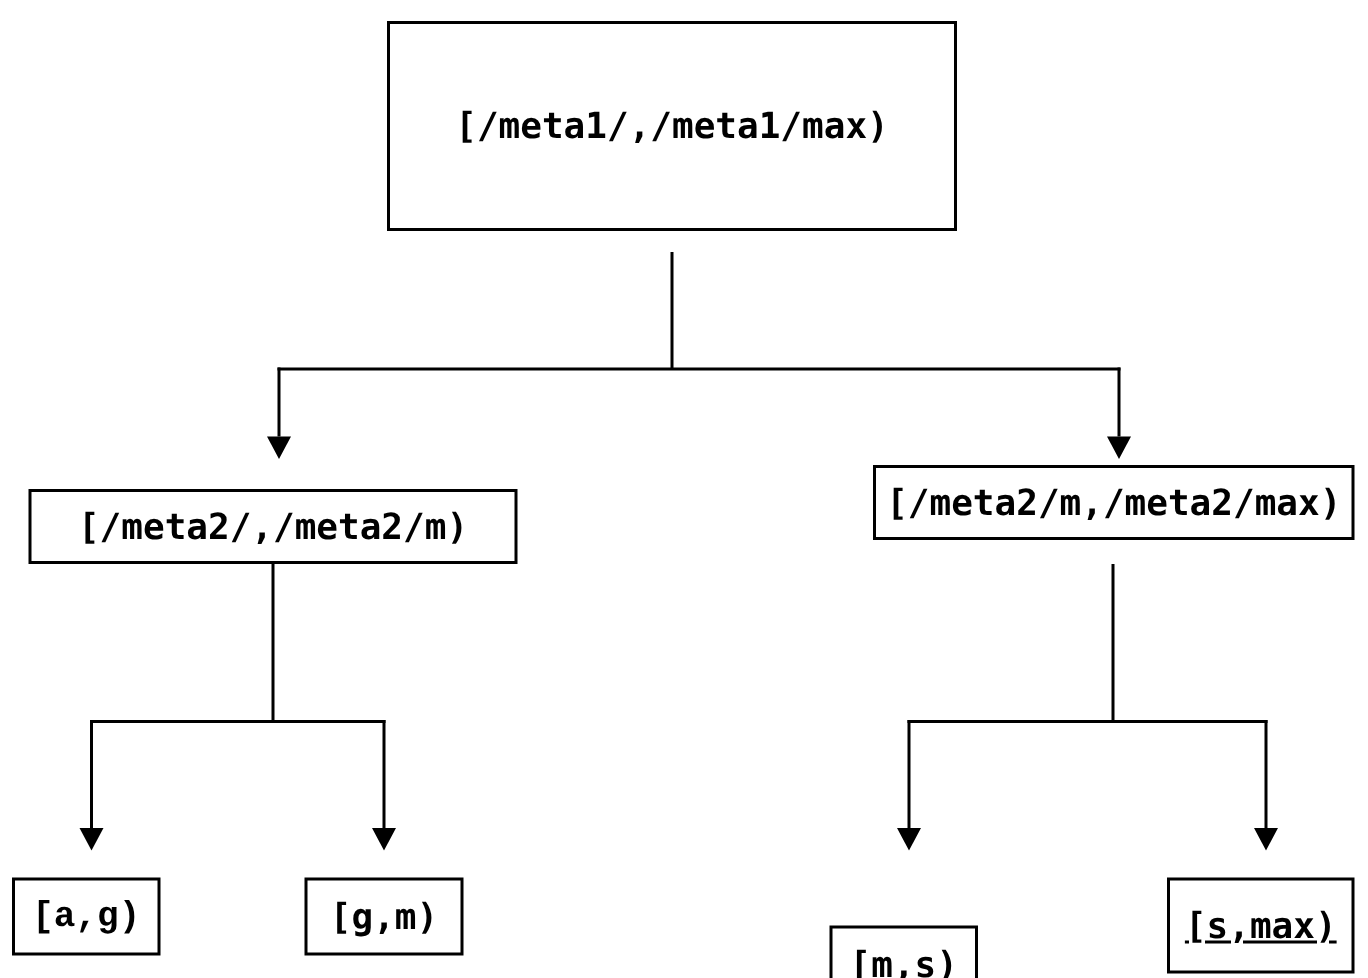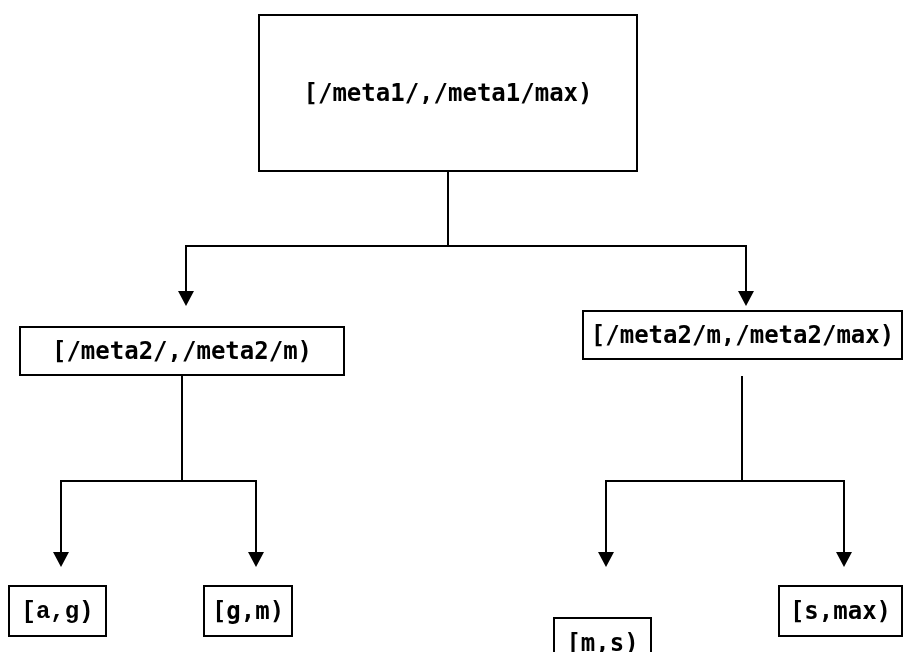--- a/index.html
+++ b/index.html
@@ -39,27 +39,27 @@
   .arrow {
     position: absolute;
     width: 0;
     height: 0;
     border-left: 8px solid transparent;
     border-right: 8px solid transparent;
     border-top: 15px solid #000000;
   }
 
   
-  #node-root      { left: 258px; top: 14px;  width: 380px; height: 158px; }
+  #node-root      { left: 258px; top: 14px;  width: 380px; height: 140px; }
   #node-meta2-low { left: 19px;  top: 326px; width: 326px; height: 50px; }
   #node-meta2-high{ left: 582px; top: 310px; width: 321px; height: 50px; }
   #node-leaf-ag   { left: 8px;   top: 585px; width: 99px;  height: 52px; font-family: Liberation Mono, monospace; }
-  #node-leaf-gm   { left: 203px; top: 585px; width: 90px;  height: 52px; }
+  #node-leaf-gm   { left: 203px; top: 585px; width: 106px;  height: 52px; }
   #node-leaf-ms   { left: 553px; top: 585px; width: 99px;  height: 52px; margin-top: 32px; }
-  #node-leaf-smax { left: 778px; top: 585px; width: 125px; height: 52px; }
+  #node-leaf-smax { left: 778px; top: 585px; width: 125px; height: 64px; text-decoration: underline; }
 
   
   #stem-root { left: 447px; top: 168px; width: 2px; height: 78px; }
   #rail-1    { left: 185px; top: 245px; width: 562px; height: 2px; }
   #drop-1l   { left: 185px; top: 245px; width: 2px; height: 46px; }
   #drop-1r   { left: 745px; top: 245px; width: 2px; height: 46px; }
   #arrow-1l  { left: 178px; top: 291px; }
   #arrow-1r  { left: 738px; top: 291px; }
 
   

